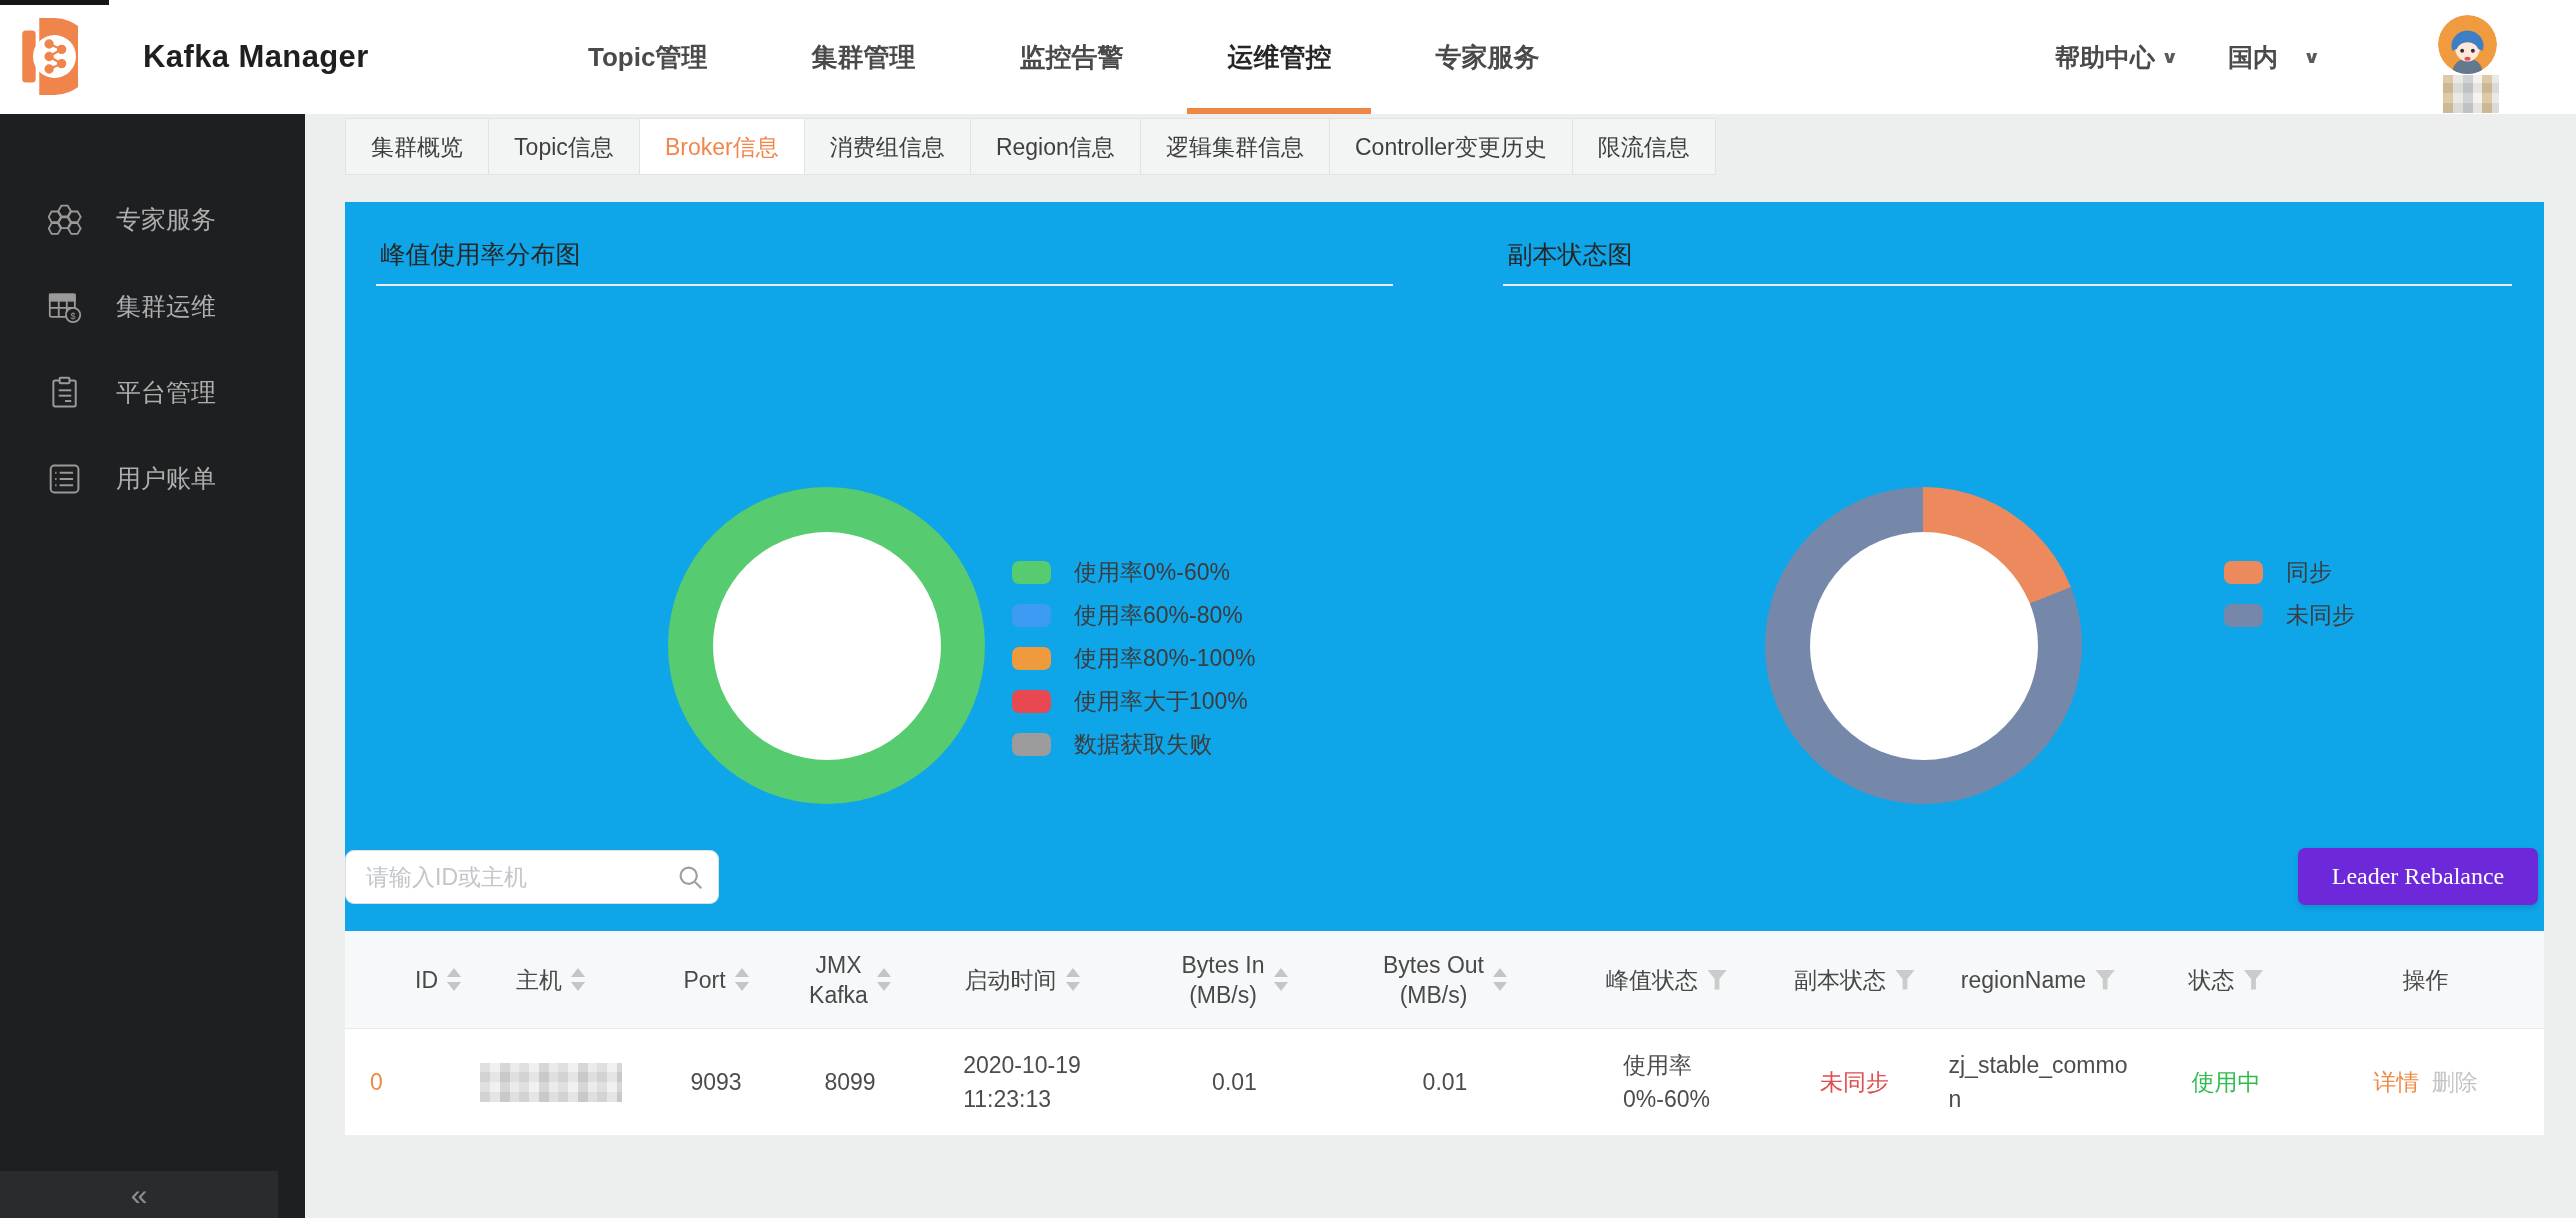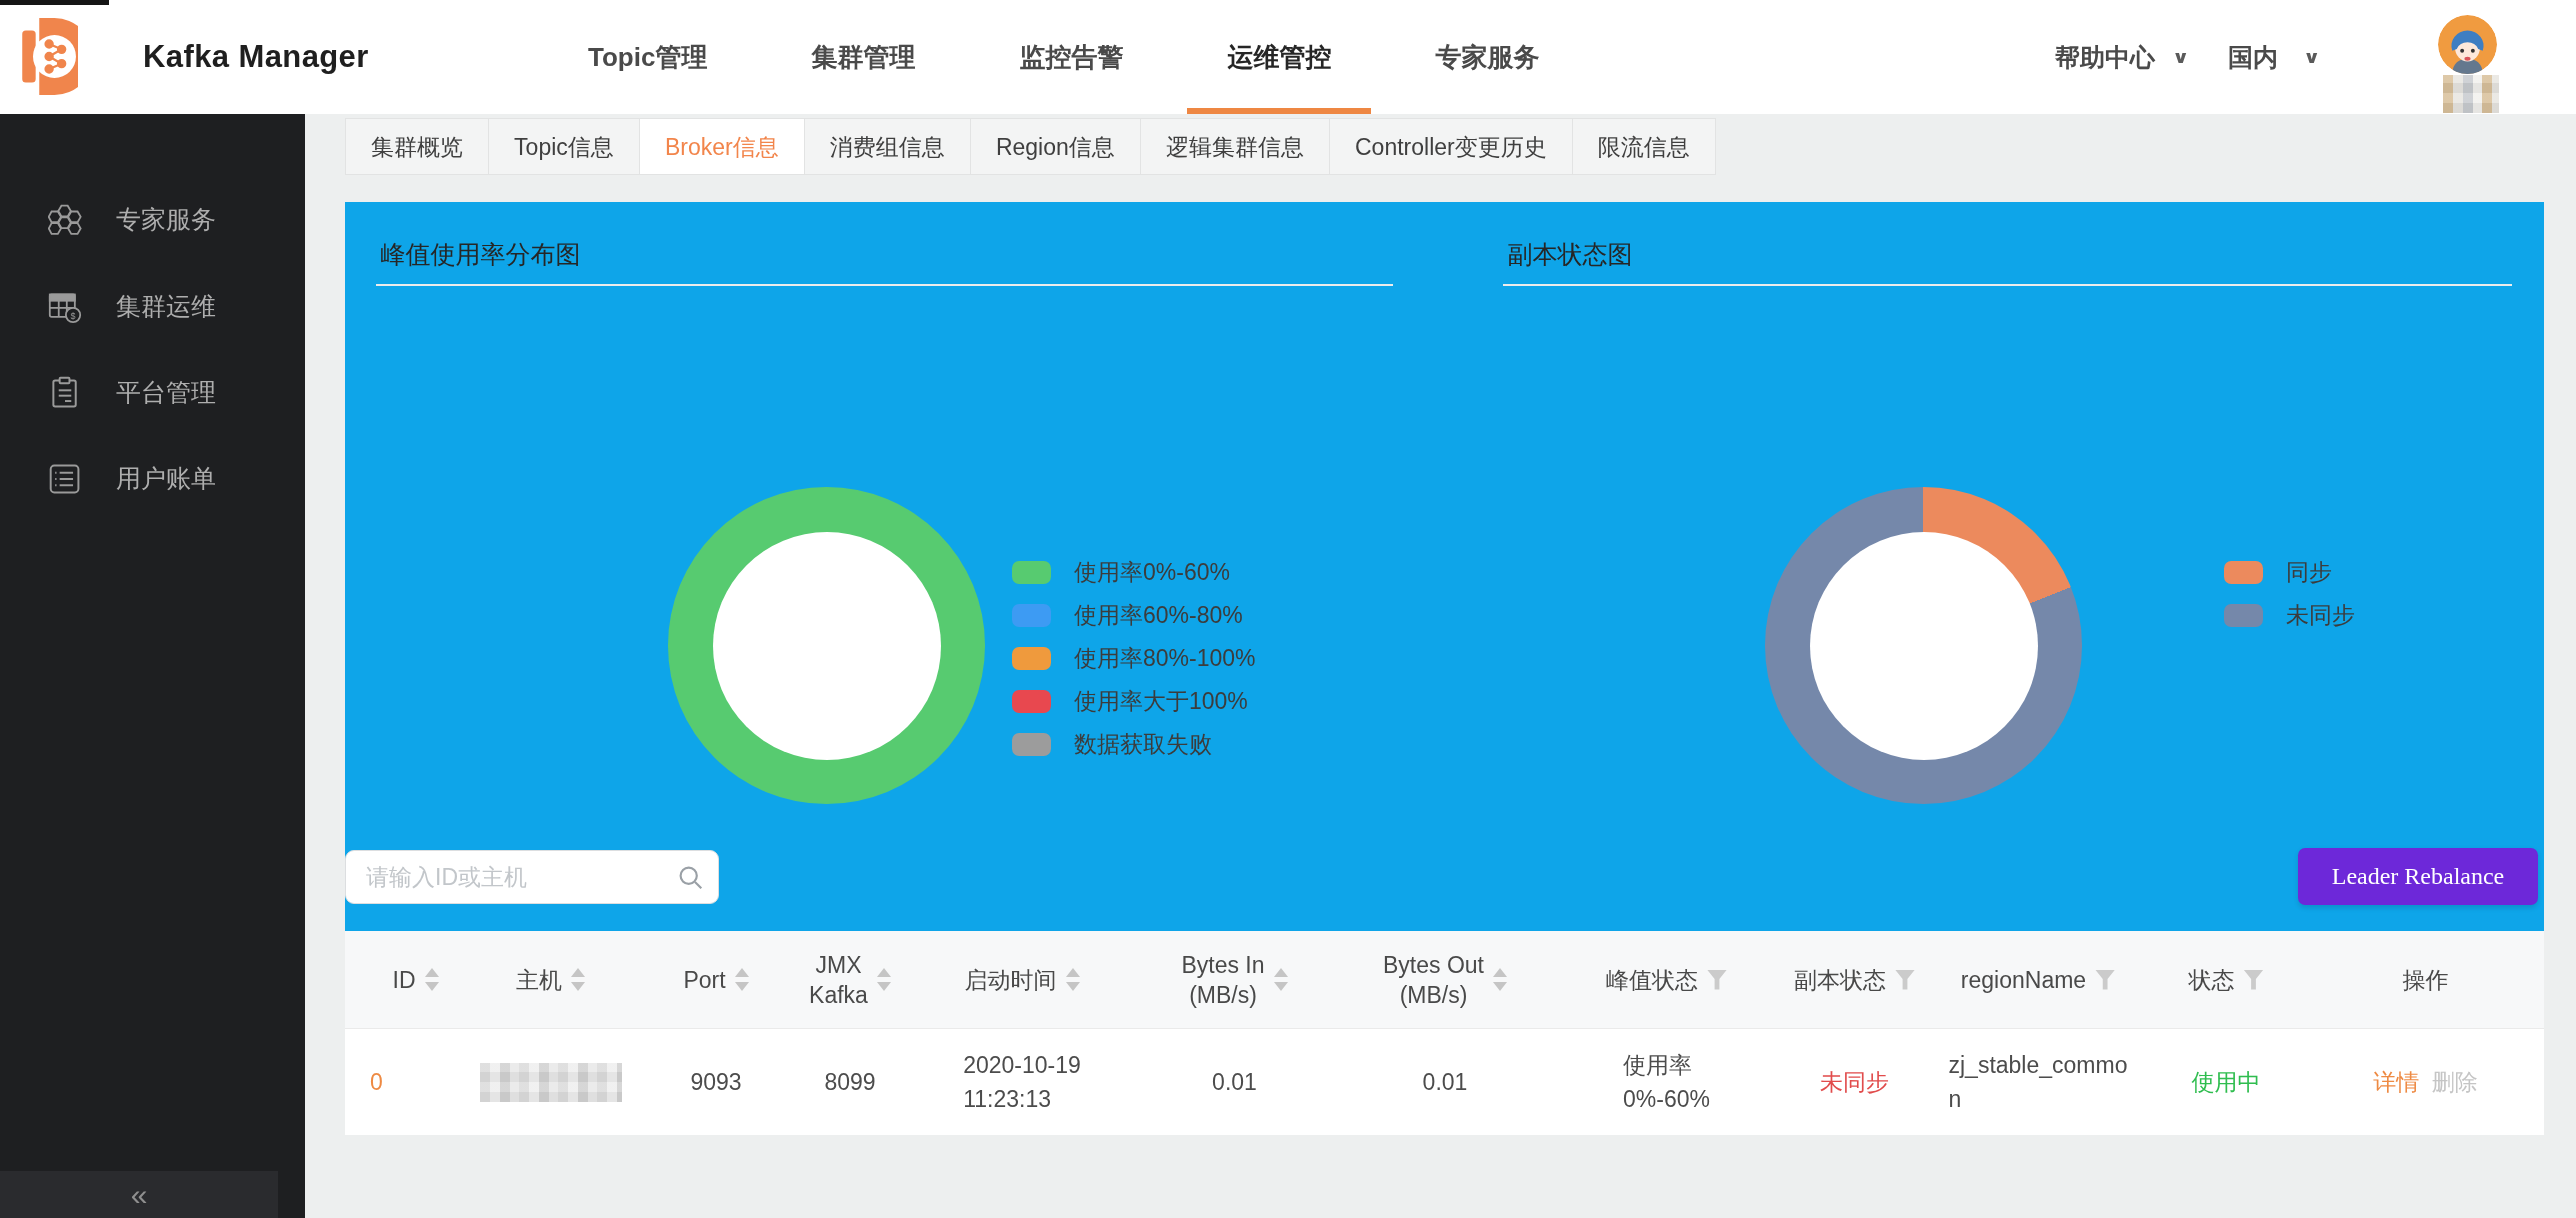--- a/index.html
+++ b/index.html
@@ -10,21 +10,21 @@
   .header { position:absolute; left:0; top:0; width:2576px; height:114px; background:#fff; z-index:5;font-weight:bold; }
   .edge-strip { position:absolute; left:0; top:0; width:109px; height:5.4px; background:#151515; z-index:9; }
   .logo { position:absolute; left:22.4px; top:18px; width:56px; height:77px; }
   .brand { position:absolute; left:143px; top:0; height:114px; display:flex; align-items:center;
     font-size:31px; color:#1f1f1f; letter-spacing:0.4px; }
   .nav { position:absolute; left:588px; top:0; height:114px; display:flex; gap:104px; align-items:stretch; }
   .nav-item { position:relative; display:flex; align-items:center; font-size:26px; color:#4a4a4a; cursor:pointer; }
   .nav-item.active { color:#262626; }
   .nav-item.active::after { content:""; position:absolute; left:-40px; right:-40px; bottom:0; height:6.3px; background:#EE8743; }
   .hdr-right { position:absolute; top:0; height:114px; display:flex; align-items:center; font-size:25px; color:#4a4a4a; }
-  .help { left:2055px; gap:17px; cursor:pointer; }
+  .help { left:2055px; gap:6px; cursor:pointer; }
   .region { left:2228px; gap:25px; cursor:pointer; }
   .chev { font-size:21.5px; color:#5a5a5a; transform:scaleY(0.8); }
   .avatar { position:absolute; left:2438px; top:15px; width:59px; height:59px; border-radius:50%; overflow:hidden; cursor:pointer; }
   .avatar-censor { position:absolute; left:2443px; top:75px; width:56px; height:38px;
     background:
       repeating-linear-gradient(0deg, rgba(0,0,0,0.05) 0 10px, rgba(255,255,255,0.12) 10px 20px),
       repeating-linear-gradient(90deg, #d9c19c 0 10px, #e8e6e1 10px 20px, #c9ccd0 20px 30px, #f2f1ee 30px 39px); }
 
   
   .sidebar { position:absolute; left:0; top:114px; width:305px; height:1104px; background:#1e1f21; z-index:4; }
@@ -75,21 +75,21 @@
   .rebalance-btn { position:absolute; left:1993px; top:734px; width:240px; height:57px; background:#6d28d9;
     border:none; border-radius:7.2px; color:#fff; font-size:24px; cursor:pointer;
     font-family:Liberation Serif, serif; box-shadow:0 2.7px 5.4px rgba(0,0,0,0.12); }
 
   
   .table { position:absolute; left:40px; top:817px; width:2199px; }
   .thead, .trow { display:grid; grid-template-columns:116px 179px 152px 116px 228px 197px 224px 219px 157px 210px 166px 233px; }
   .thead { height:97px; background:#f7f8f9; }
   .th { display:flex; align-items:center; justify-content:center; gap:9px; font-size:23px; color:#494949;
     white-space:pre-line; line-height:30px; text-align:center; cursor:pointer; }
-  .th.align-left { justify-content:center; padding-left:25px; }
+  .th.align-left { justify-content:flex-end; padding-left:25px; }
   .sorter { display:flex; flex-direction:column; gap:4.5px; flex:none; }
   .sorter .up { width:0; height:0; border-left:7.2px solid transparent; border-right:7.2px solid transparent; border-bottom:9px solid #c5c5c5; }
   .sorter .dn { width:0; height:0; border-left:7.2px solid transparent; border-right:7.2px solid transparent; border-top:9px solid #c5c5c5; }
   .funnel { width:20px; height:20px; background:#cbcbcb; flex:none;
     clip-path:polygon(0 0,100% 0,62% 48%,62% 100%,38% 100%,38% 48%); }
 
   .trow { height:107px; background:#fff; border-top:1.8px solid #eaeaea; }
   .td { display:flex; align-items:center; justify-content:center; font-size:23px; color:#4c4c4c;
     white-space:pre-line; line-height:34px; }
   .td.align-left { justify-content:flex-start; padding-left:25px; }

